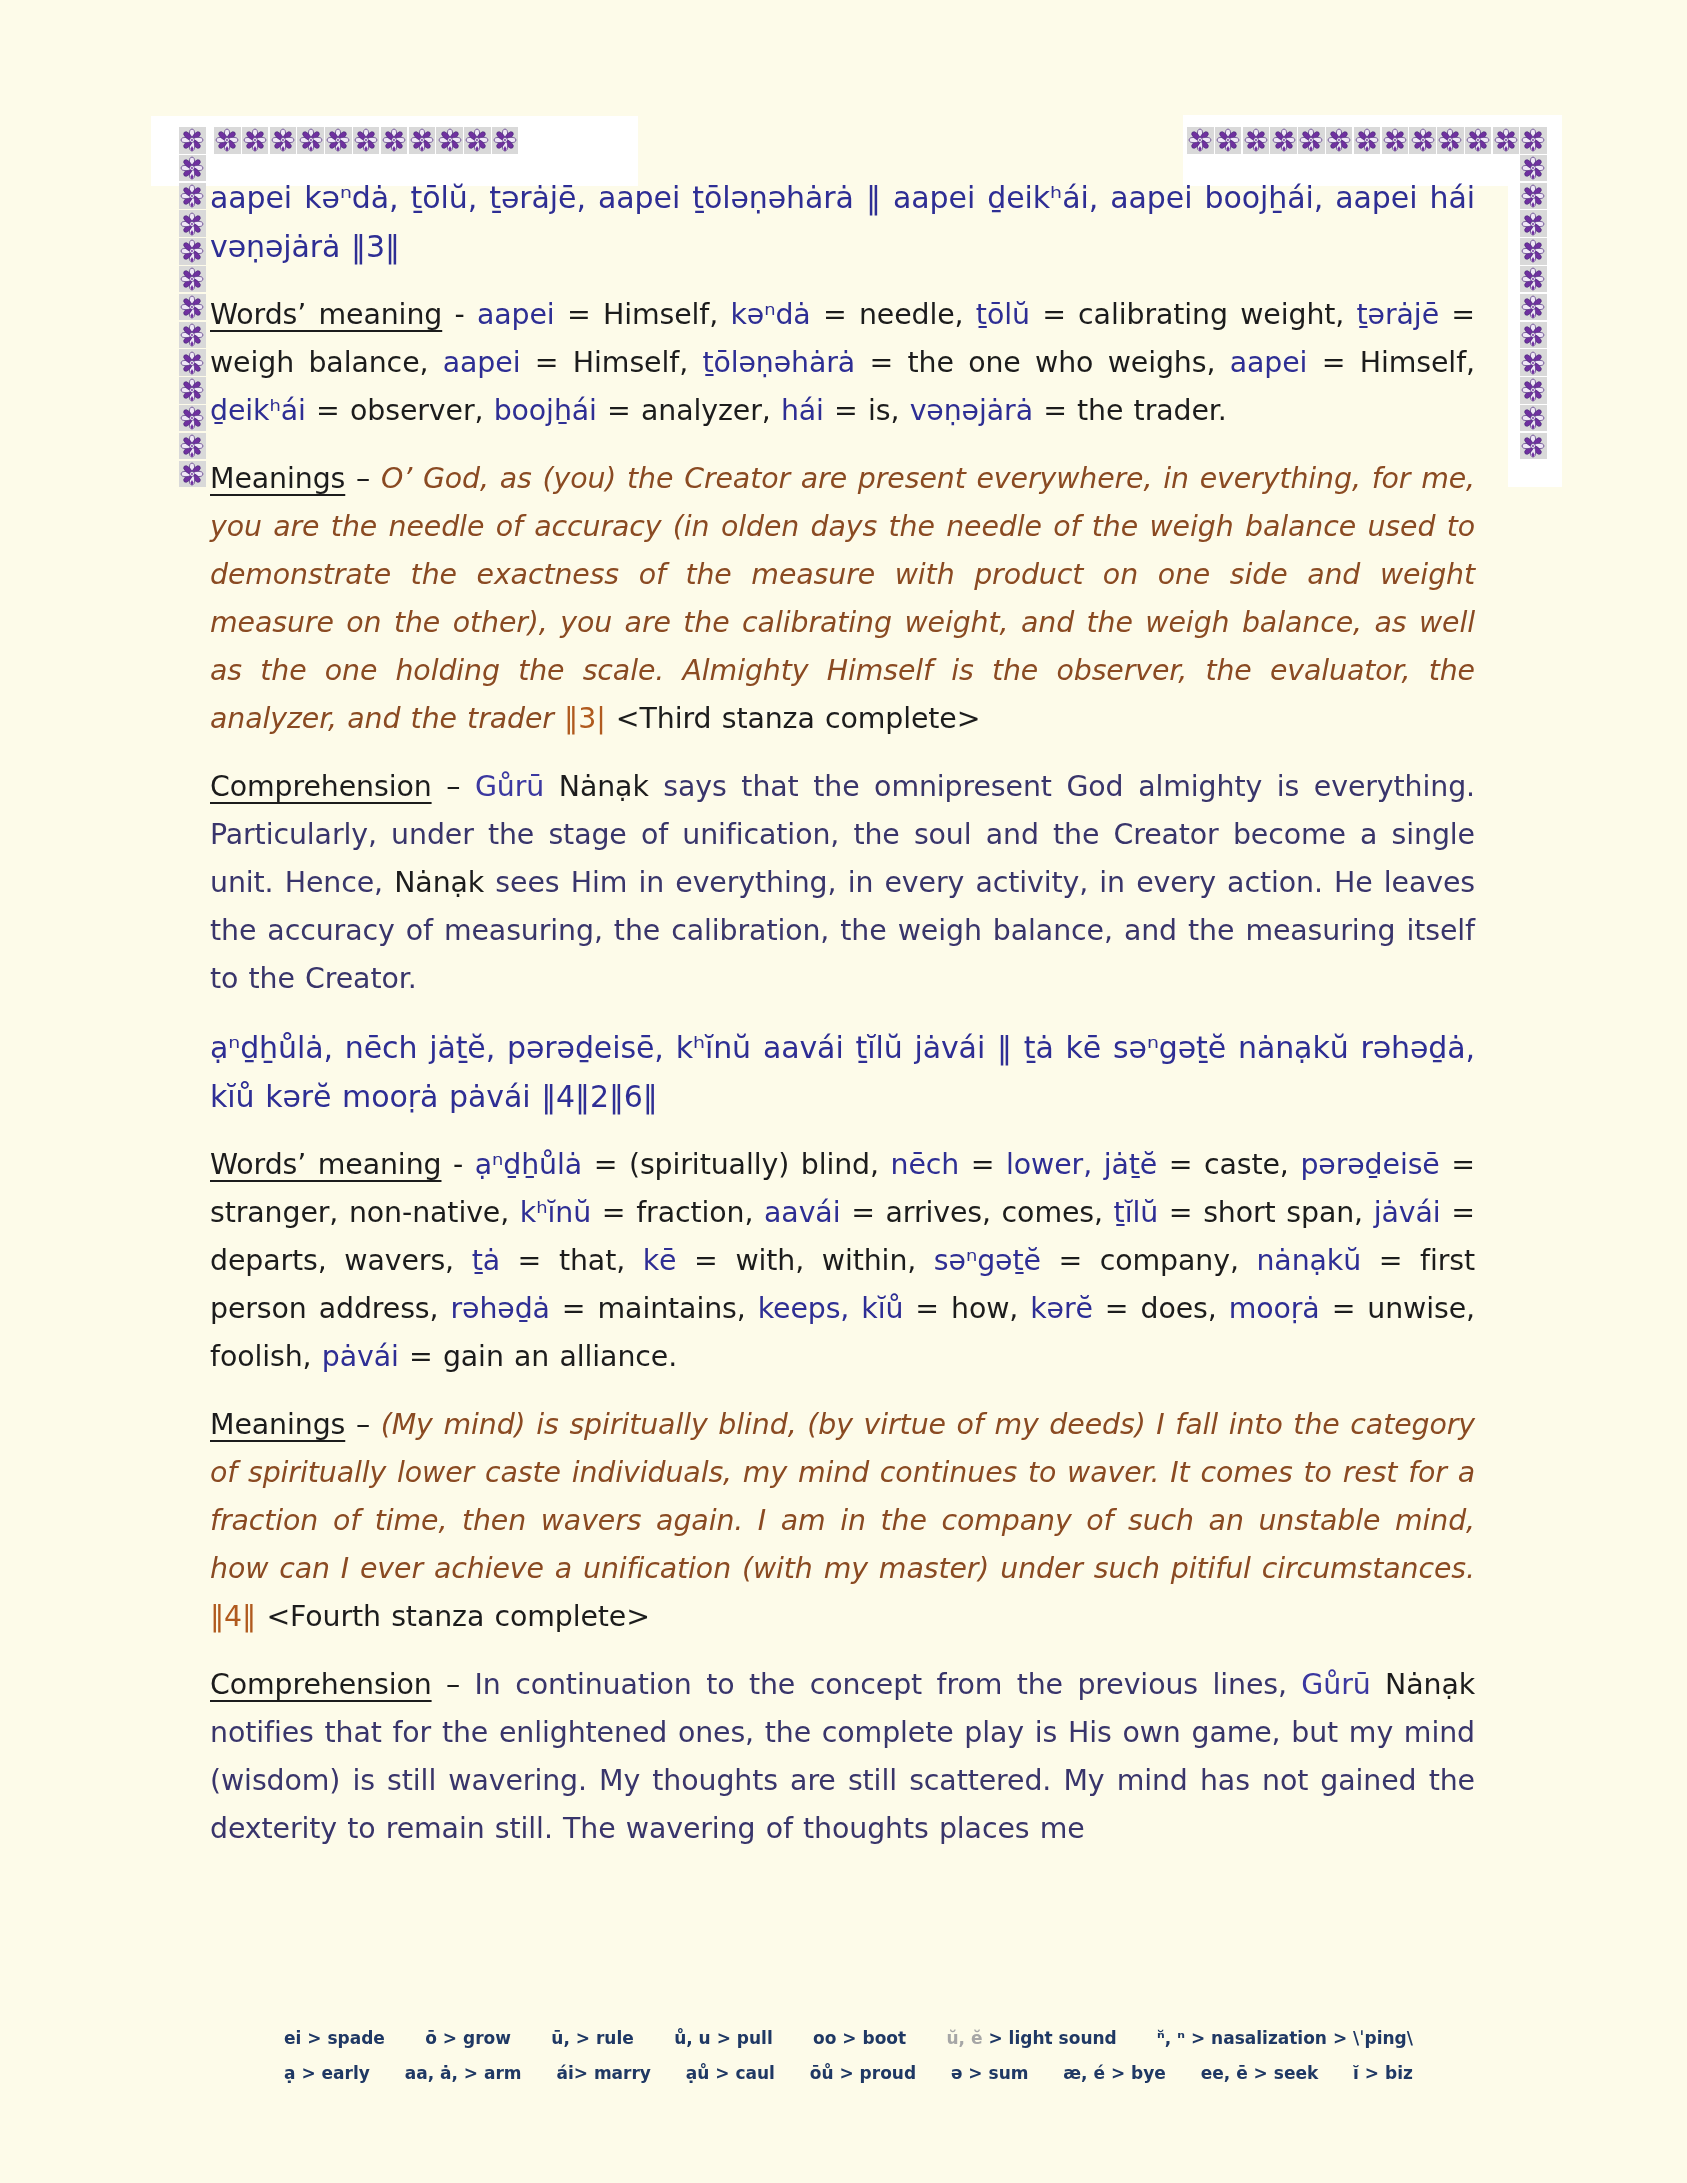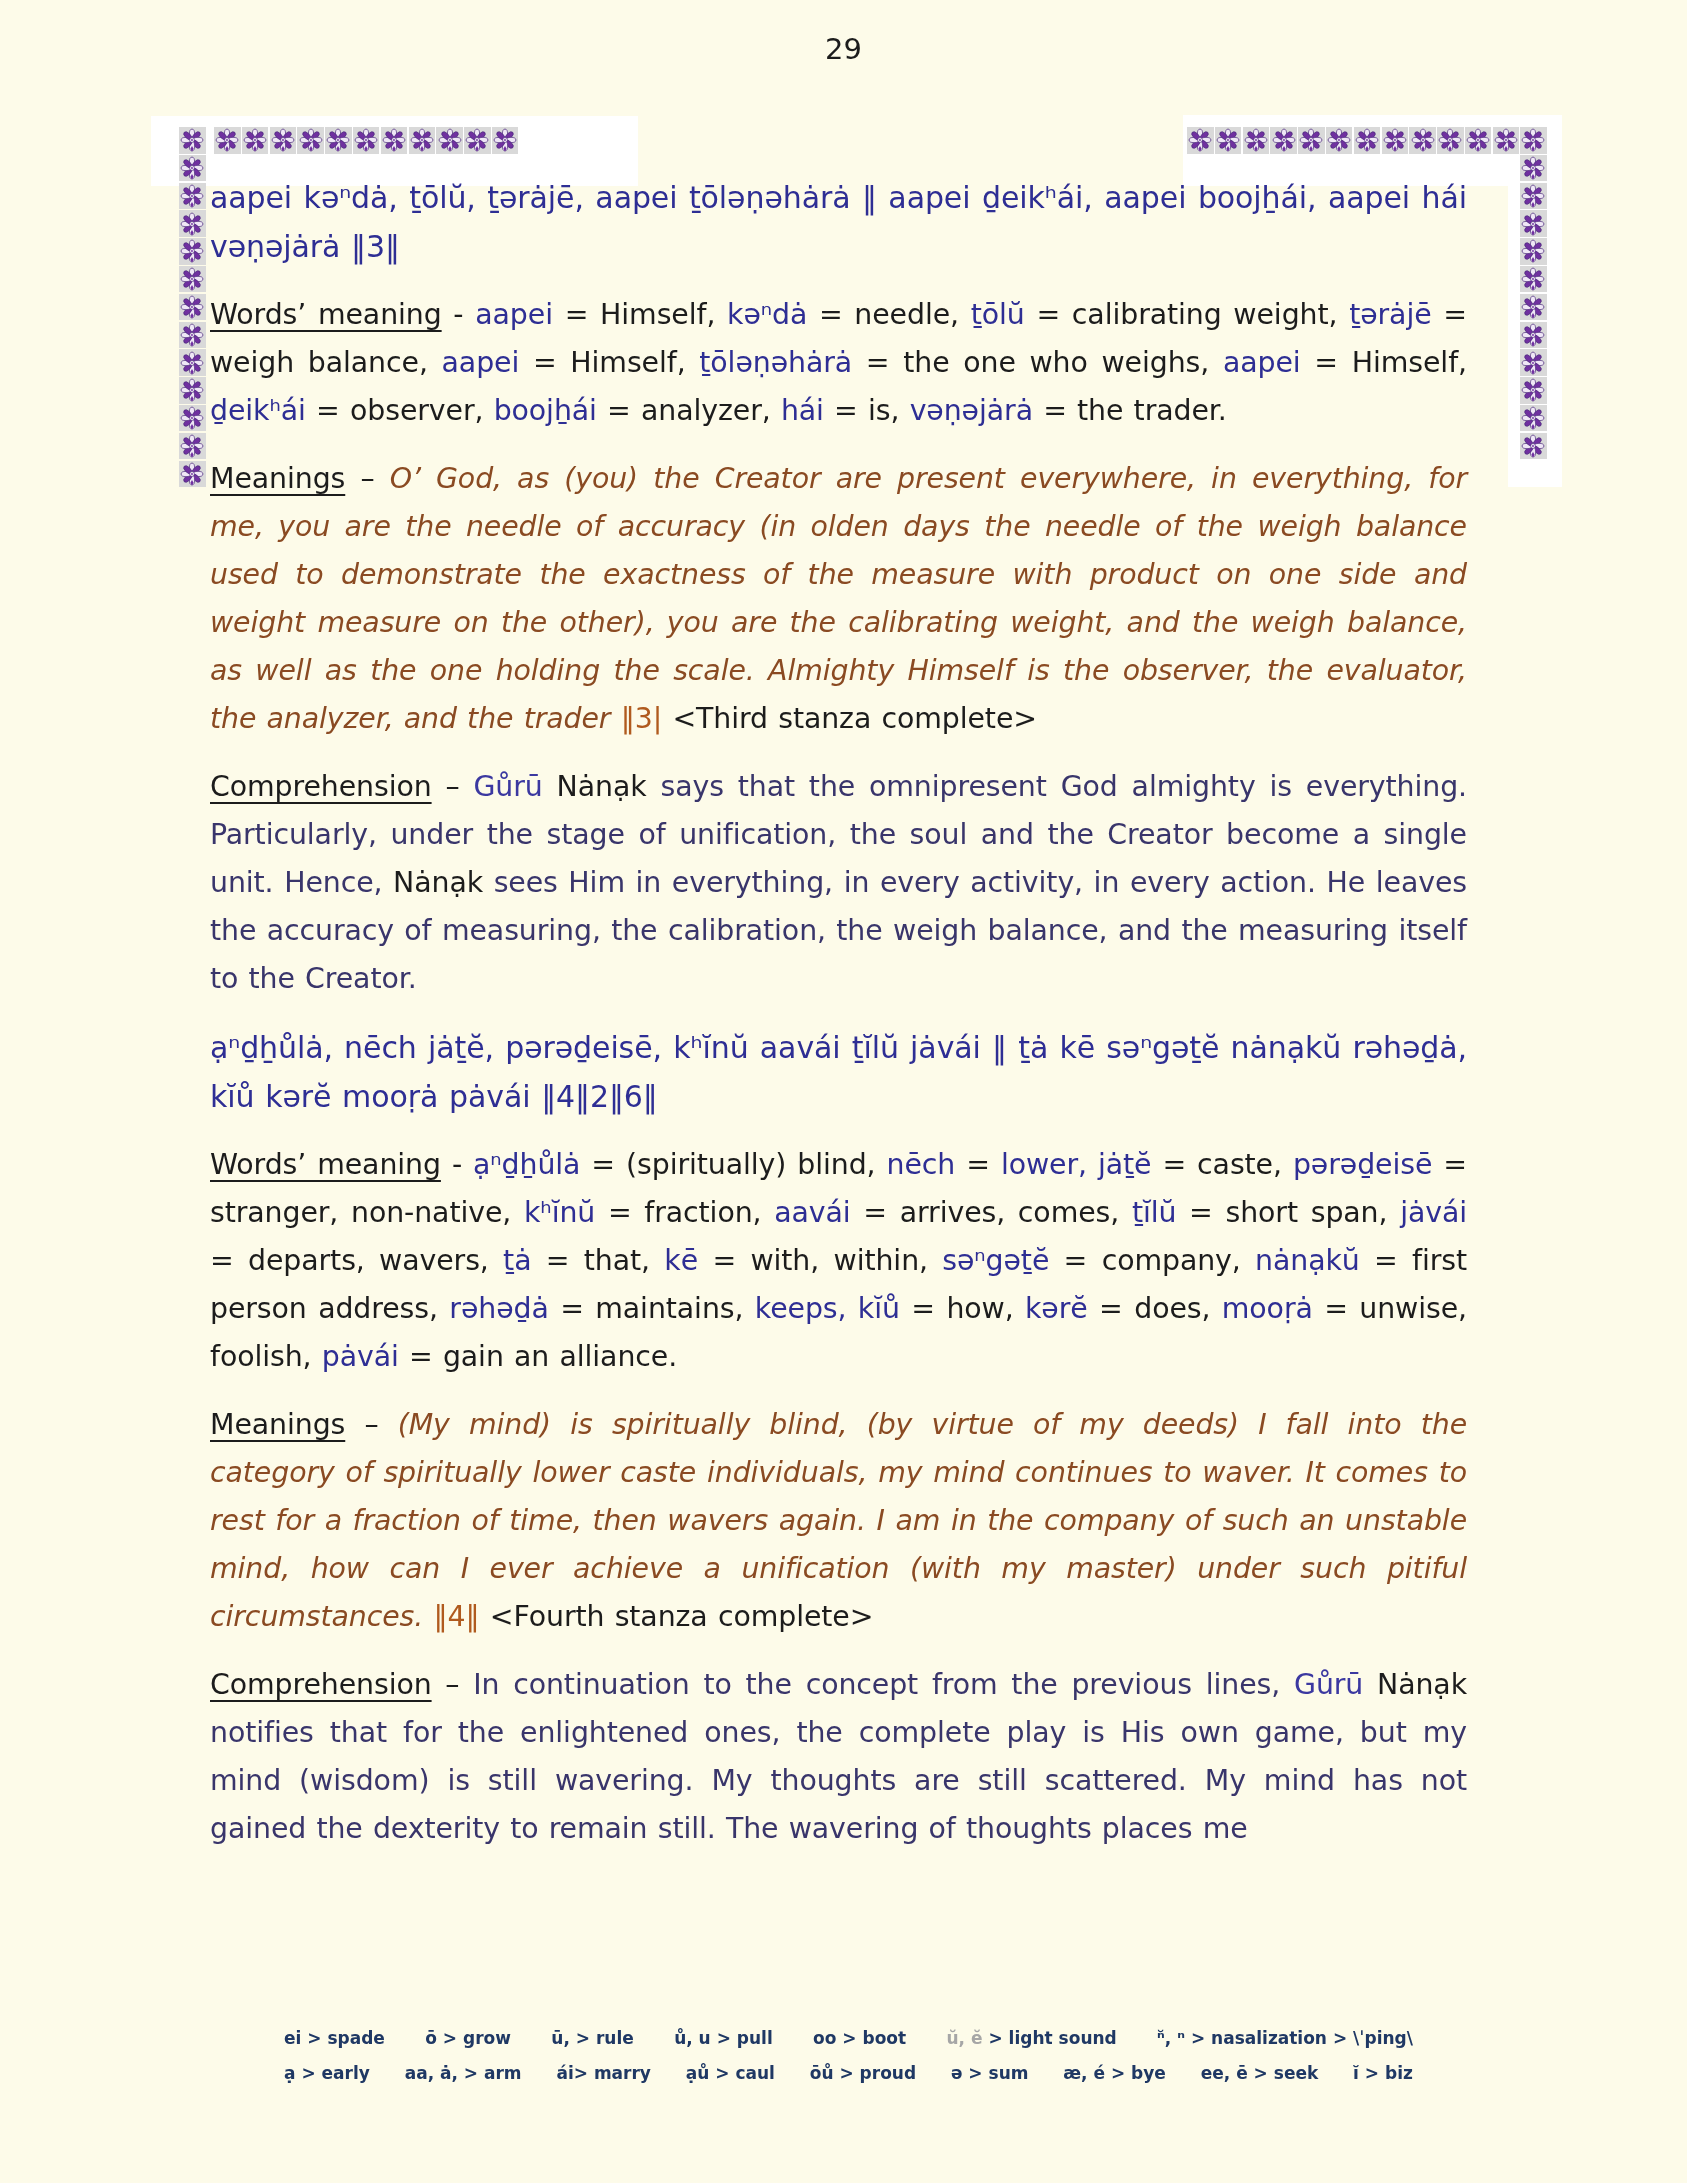--- a/index.html
+++ b/index.html
@@ -40,21 +40,21 @@
   .orn-cell{
     width:26.5px;height:26.5px;background:var(--cell);
     display:flex;align-items:center;justify-content:center;
     flex:0 0 auto;
   }
   .content{
     position:absolute;left:210px;top:173px;width:1269px;
     font-size:28.4px;line-height:48px;color:var(--black);
     text-align:justify;word-spacing:1.3px;letter-spacing:-0.1px;
   }
-  .para{margin:0 12px 20px 0;}
+  .para{margin:0 4px 20px 0;}
   .para.translit{font-size:30px;line-height:49px;}
   .para.spaced{margin:30px 0 32px 0;}
   .seg.blue{color:var(--blue);}
   .seg.black{color:var(--black);}
   .seg.indigo{color:var(--indigo);}
   .seg.guru{color:var(--guru);}
   .seg.brown{color:var(--brown);font-style:italic;}
   .seg.tan{color:var(--tan);}
   .seg.gray{color:var(--gray);}
   .seg.u{text-decoration:underline;text-decoration-thickness:2px;text-underline-offset:6px;}
@@ -64,21 +64,20 @@
   }
   .guide-row{display:flex;justify-content:space-between;align-items:baseline;}
   .guide-row + .guide-row{margin-top:14.6px;}
   .guide .seg.gray{color:var(--gray);}
 </style>
 </head>
 <body>
 
 <div class="page">
 
-  <div class="page-number">29</div>
 
   <div class="whitebox" id="wb-left"></div>
   <div class="whitebox" id="wb-right"></div>
   <div class="whitebox" id="wb-right-col"></div>
 
   <div class="orn row" id="orn-tl">
       <div class="orn-cell">
         <svg viewBox="0 0 40 40" width="24" height="24">
     <ellipse cx="20" cy="10" rx="4.4" ry="8.2" transform="rotate(0 20 20)" fill="#EFE7F6" stroke="#4B2A7B" stroke-width="1.2"></ellipse>
           <ellipse cx="20" cy="10" rx="4.4" ry="8.2" transform="rotate(45 20 20)" fill="#7030A0" stroke="#4B2A7B" stroke-width="1.2"></ellipse>

